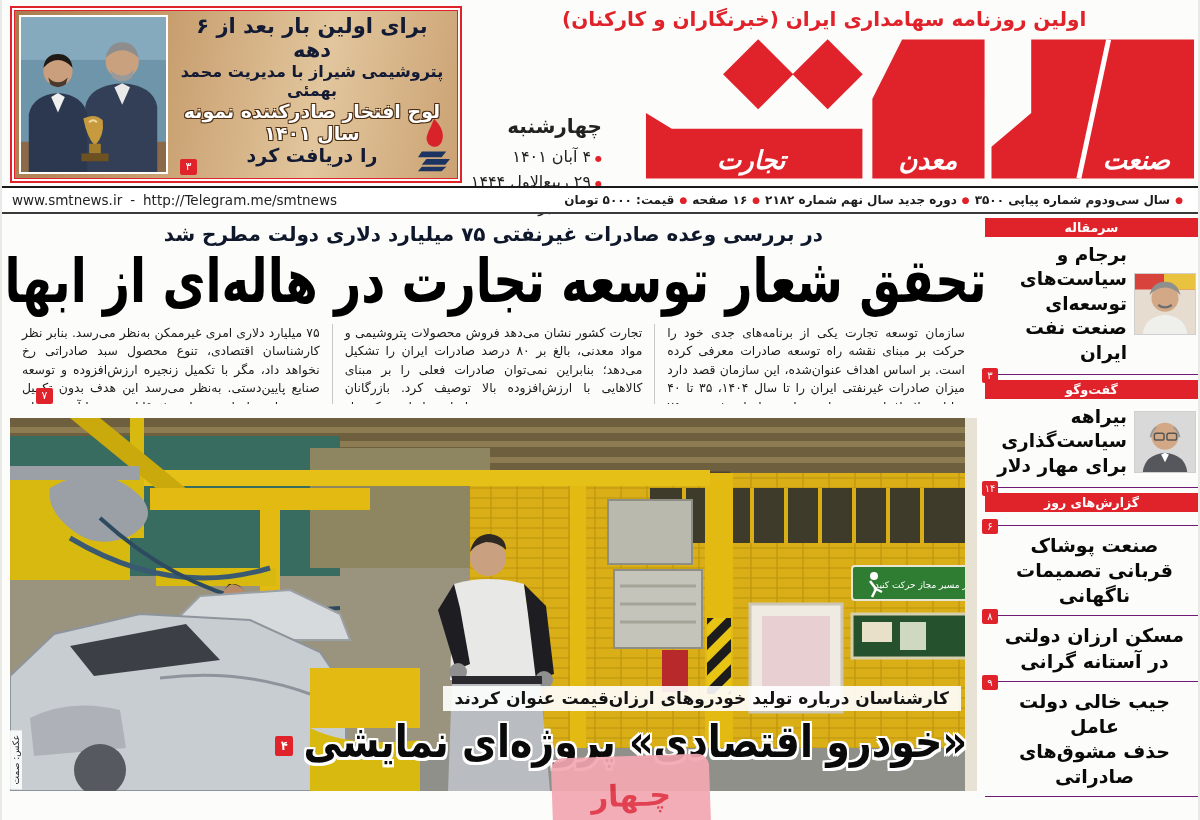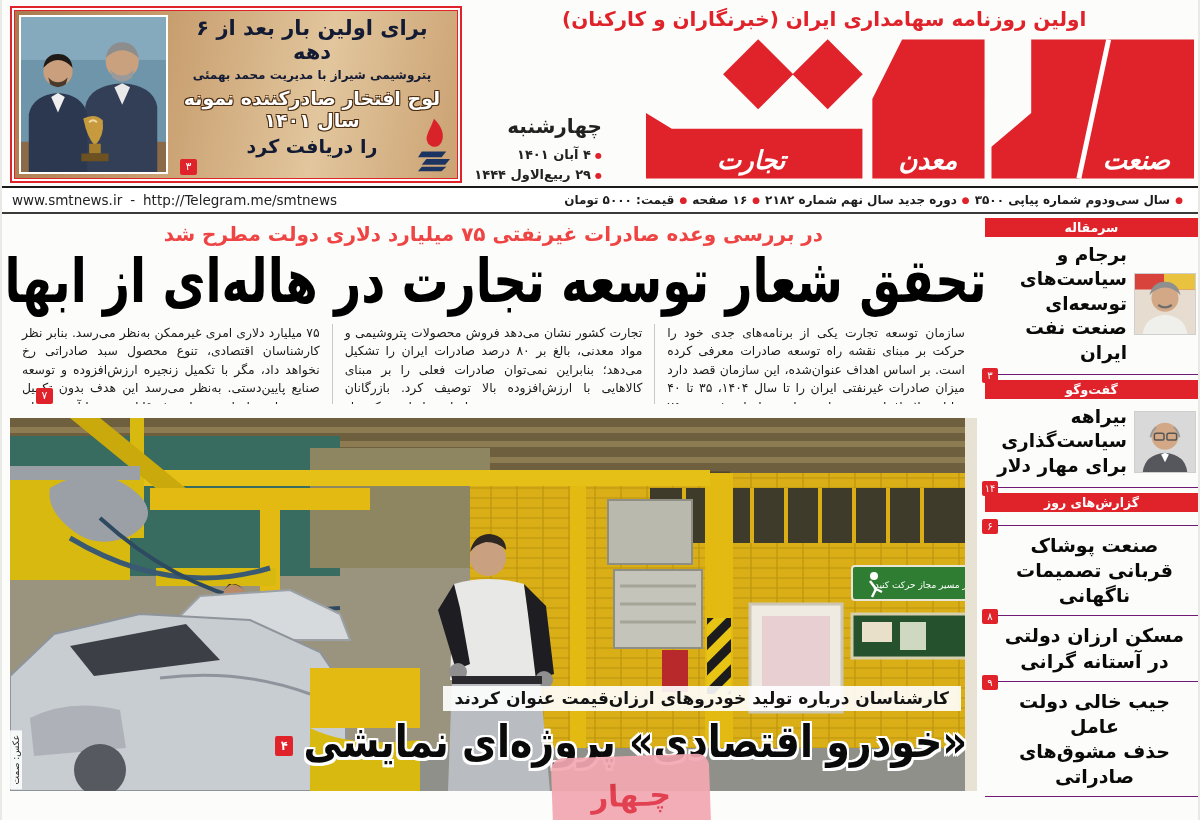--- a/index.html
+++ b/index.html
@@ -12,50 +12,50 @@
   #page{position:relative;width:1196px;height:820px;margin:0 auto;background:#fcfcfb;overflow:hidden;}
 
   
   .promo-box{position:absolute;left:8px;top:6px;width:452px;height:177px;
     border:2px solid var(--red);box-shadow:inset 0 0 0 2px #fff,inset 0 0 0 3px var(--red);
     background:linear-gradient(100deg,#a87a4e 0%,#c59a6a 30%,#e2c69d 68%,#caa172 100%);}
   .promo-photo{position:absolute;left:7px;top:7px;width:149px;height:159px;border:2px solid #fff;}
   .promo-text{position:absolute;left:162px;right:10px;top:6px;bottom:22px;
     display:flex;flex-direction:column;justify-content:space-around;text-align:center;}
   .pl1{font-size:21px;font-weight:bold;color:#131a33;}
-  .pl2{font-size:12px;font-weight:bold;color:#131a33;}
+  .pl2{font-size:16px;font-weight:bold;color:#131a33;}
   .pl3{font-size:19px;font-weight:bold;color:#fff;
     text-shadow:1px 1px 0 #4a2c12,-1px -1px 0 #4a2c12,1px -1px 0 #4a2c12,-1px 1px 0 #4a2c12;}
   .pl4{font-size:19px;font-weight:bold;color:#131a33;}
   .badge{display:inline-block;background:var(--red);color:#fff;text-align:center;border-radius:2px;}
   .promo-badge{position:absolute;left:168px;bottom:6px;width:17px;height:16px;font-size:11px;line-height:16px;}
   .flame{position:absolute;right:10px;bottom:7px;width:32px;height:58px;}
 
   
   .slogan{position:absolute;top:7px;left:560px;right:6px;text-align:left;direction:rtl;
     color:var(--red);font-size:20px;font-weight:bold;letter-spacing:-.5px;text-align:left;}
   .slogan span{display:inline-block;}
   .logo-smt{position:absolute;top:33px;left:640px;width:556px;height:152px;}
   .date-block{position:absolute;top:114px;left:468px;width:132px;text-align:right;direction:rtl;}
   .weekday{font-size:20px;font-weight:bold;color:#222;margin-bottom:7px;}
-  .date-line{font-size:13px;font-weight:bold;color:#222;line-height:1.55;}
+  .date-line{font-size:16px;font-weight:normal;color:#222;line-height:1.55;}
   .date-line::before{content:"●";color:var(--red);font-size:8px;margin-left:4px;vertical-align:1px;}
 
   
   .infobar{position:absolute;top:186px;left:0;right:0;height:28px;background:#fff;
     border-top:2px solid #1a1a1a;border-bottom:2px solid #3a3a3a;
     display:flex;align-items:center;justify-content:space-between;padding:0 10px;direction:ltr;}
   .infobar-left{font-size:13.5px;font-weight:normal;color:#222;direction:ltr;}
   .infobar-left .sep{margin:0 8px;}
   .infobar-right{direction:rtl;font-size:12px;font-weight:bold;color:#1c1c1c;display:flex;align-items:center;}
   .infobar-right .dot{color:var(--red);font-size:9px;margin:0 5px;}
 
   
   .lead{position:absolute;left:8px;top:216px;width:967px;direction:rtl;}
-  .kicker{text-align:center;font-size:20px;font-weight:bold;margin-top:6px;color:#ef4444;}
+  .kicker{text-align:center;font-size:20px;font-weight:bold;margin-top:6px;color:#0f172a;}
   .headline{text-align:center;font-size:46px;line-height:1.12;font-weight:bold;color:#000;
     transform:scale(1.02,1.32);transform-origin:center;margin:10px 0 16px;letter-spacing:-1px;white-space:nowrap;}
   .columns{margin-top:10px;display:flex;direction:rtl;position:relative;height:80px;overflow:hidden;}
   .col{flex:1;padding:0 12px;font-size:12.4px;line-height:1.5;text-align:justify;color:#1b1b1b;}
   .col:nth-child(n+2){border-right:1px solid #c9c9c9;}
   .lead-badge{position:absolute;left:26px;bottom:0;width:17px;height:16px;font-size:11px;line-height:16px;z-index:3;}
 
   
   .photo-wrap{position:absolute;left:8px;top:418px;width:967px;height:373px;overflow:hidden;background:#9a947e;}
   .photo-wrap svg.factory{display:block;width:100%;height:100%;}

